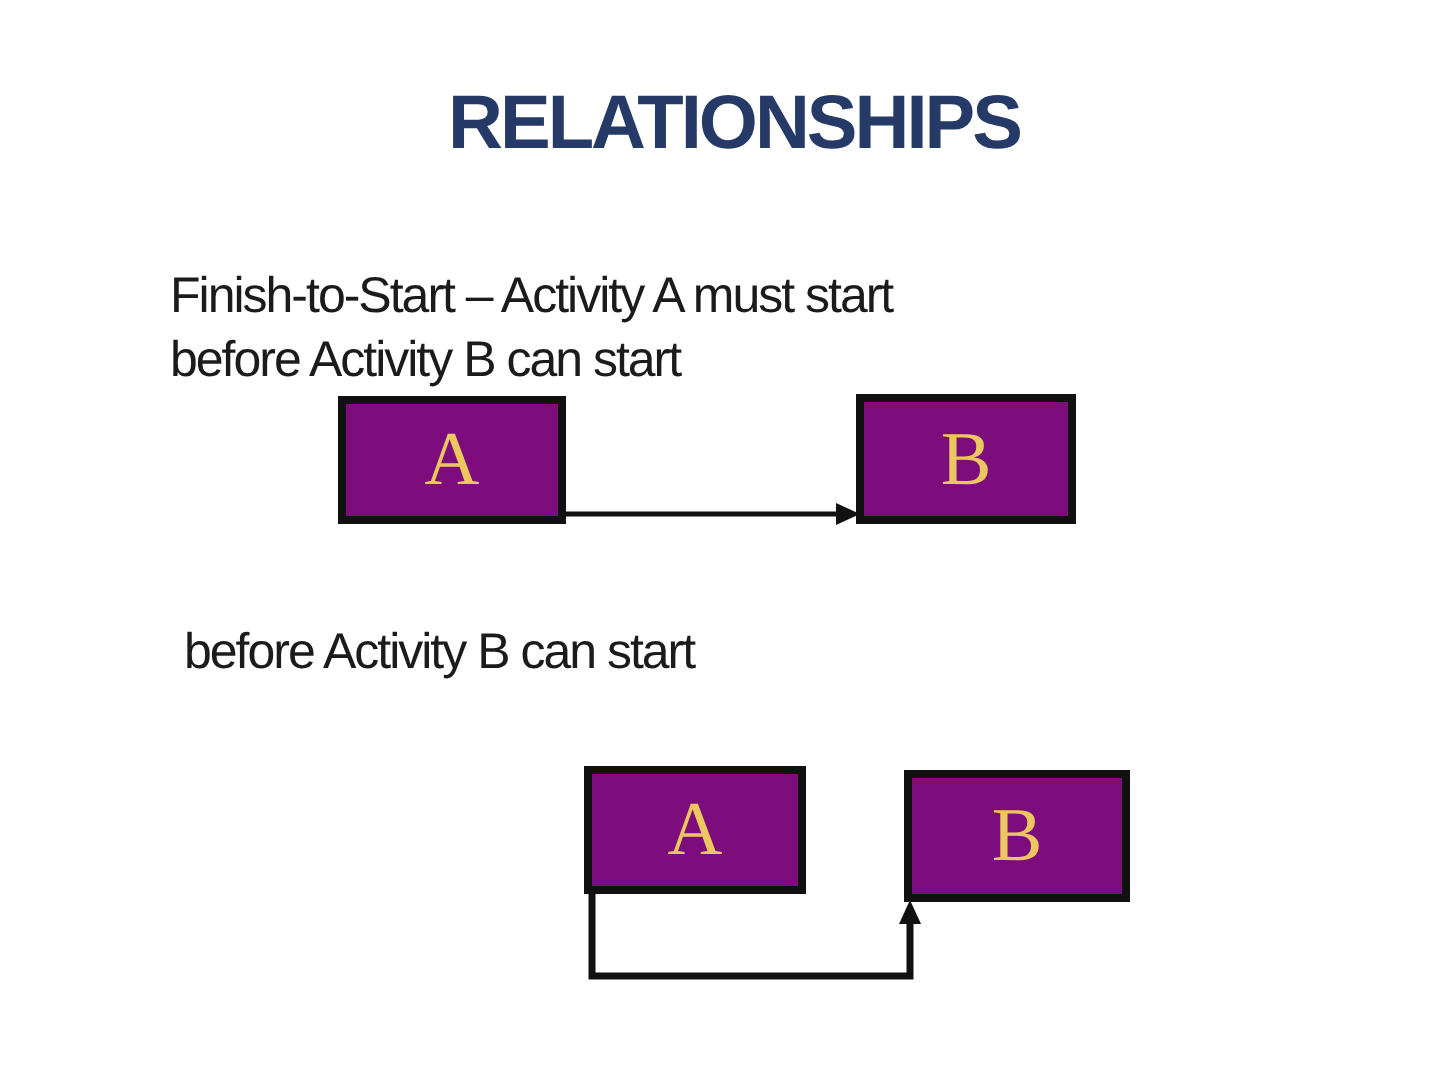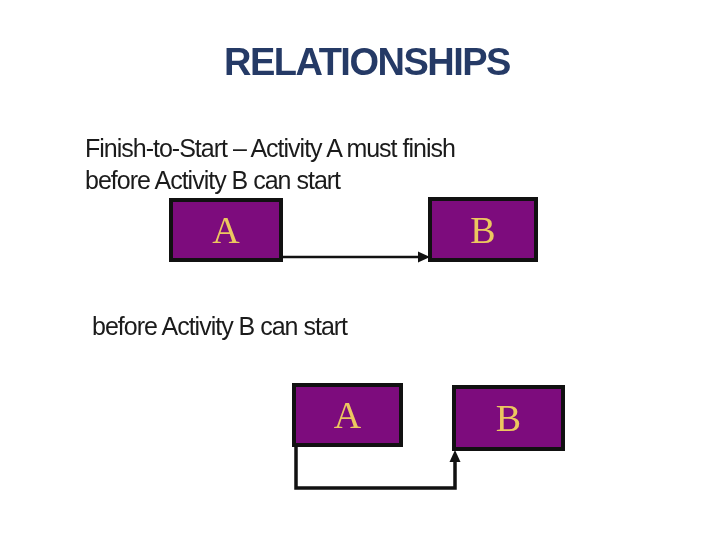--- a/index.html
+++ b/index.html
@@ -66,21 +66,21 @@
   }
 </style>
 </head>
 <body>
 
 <div class="slide">
 
   <div class="title">RELATIONSHIPS</div>
 
   <p class="desc" id="desc-fs">
-    <span>Finish-to-Start – Activity A must finish</span>
+    <span>Finish-to-Start – Activity A must start</span>
     <span>before Activity B can start</span>
   </p>
 
   <div class="abox" id="box-fs-a">
     <span class="label">A</span>
   </div>
 
   <div class="abox" id="box-fs-b">
     <span class="label">B</span>
   </div>

